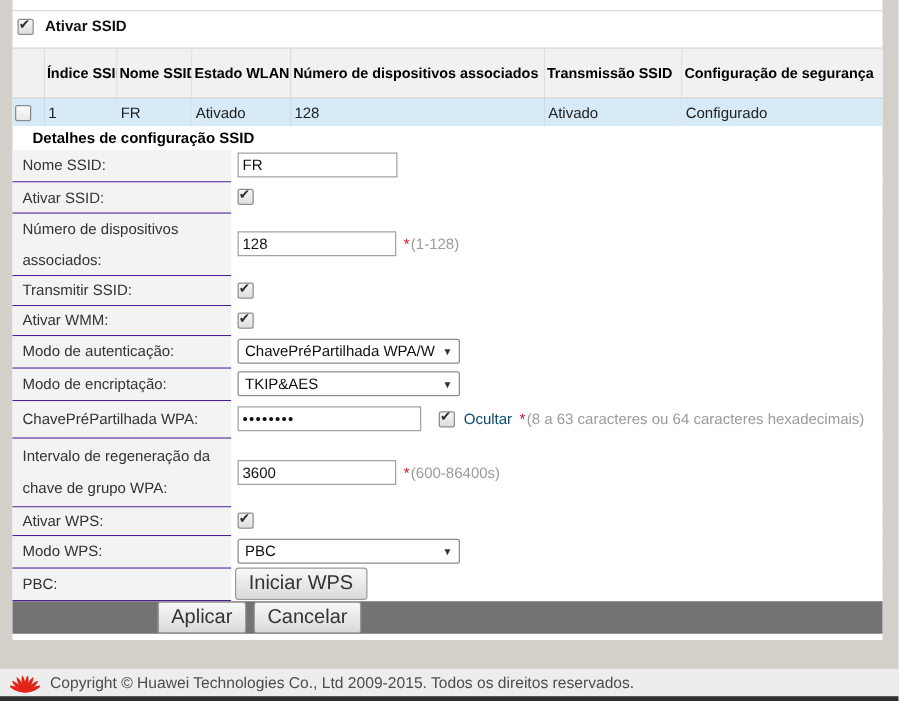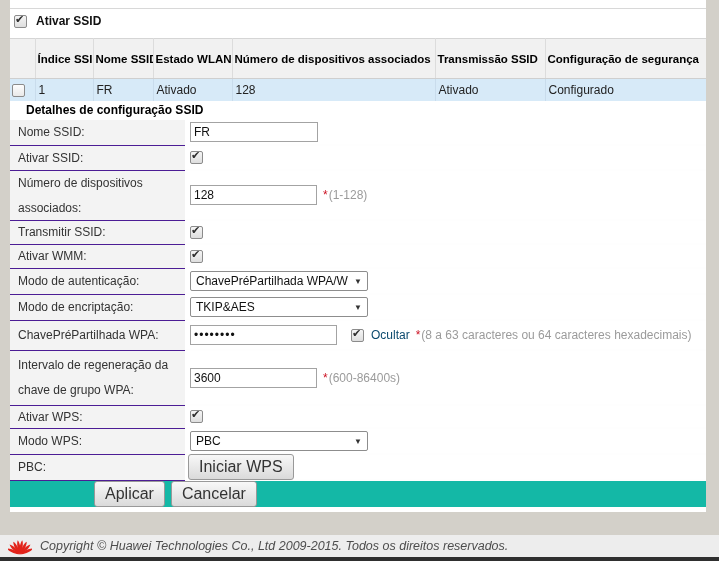--- a/index.html
+++ b/index.html
@@ -46,34 +46,34 @@
   .w-ssid { width:128px; } .w-num { width:127px; } .w-pass { width:147px; letter-spacing:1px; }
   .req { color:#cc1122; margin-left:6px; }
   .hint { color:#9b9b9b; margin-left:1px; }
   .sel { width:178px; height:20px; border:1px solid #8d8d8d; border-radius:2px; background:#fff;
         display:flex; align-items:center; justify-content:space-between; padding:0 5px; cursor:default; }
   .sel-text { white-space:nowrap; overflow:hidden; color:#111; }
   .sel-arrow { font-size:8px; color:#333; margin-left:4px; flex:none; }
   .btn { display:inline-block; border:1px solid #999; border-radius:3px;
         background:linear-gradient(#f8f8f8,#dadada); padding:3px 10px; font-size:16px; color:#333;
         font-family:"Liberation Sans",sans-serif; cursor:pointer; }
-  .btn-row { background:#14b8a6; height:26px; display:flex; gap:6px; padding-left:84px; }
+  .btn-row { background:#737373; height:26px; display:flex; gap:6px; padding-left:116px; }
   .ocultar-cb { margin-left:14px; }
   .ocultar-lbl { margin-left:7px; color:#0c4a6e; }
 
   
   .tooltip { position:absolute; top:119px; left:190px; background:#f7f7f7; border:1px solid #6a6a6a;
         padding:2px 9px 3px 8px; white-space:nowrap; color:#3c3c3c; z-index:5;
         box-shadow:2px 2px 2px rgba(0,0,0,0.35); }
 
   
   .footer-band { position:absolute; left:0; top:535px; width:719px; height:22px; background:#ededed;
         display:flex; align-items:center; }
   .footer-logo { margin-left:8px; flex:none; }
-  .footer-text { margin-left:8px; color:#4d4d4d; font-size:12.5px;font-style:italic; }
+  .footer-text { margin-left:8px; color:#4d4d4d; font-size:12.5px; }
   .bottom-strip { position:absolute; left:0; top:557px; width:719px; height:4px; background:#2f2f2f; }
 </style>
 </head>
 <body>
 
 <div class="viewport">
   <div class="content">
     <div class="top-line"></div>
 
     <div class="wlan-row">

